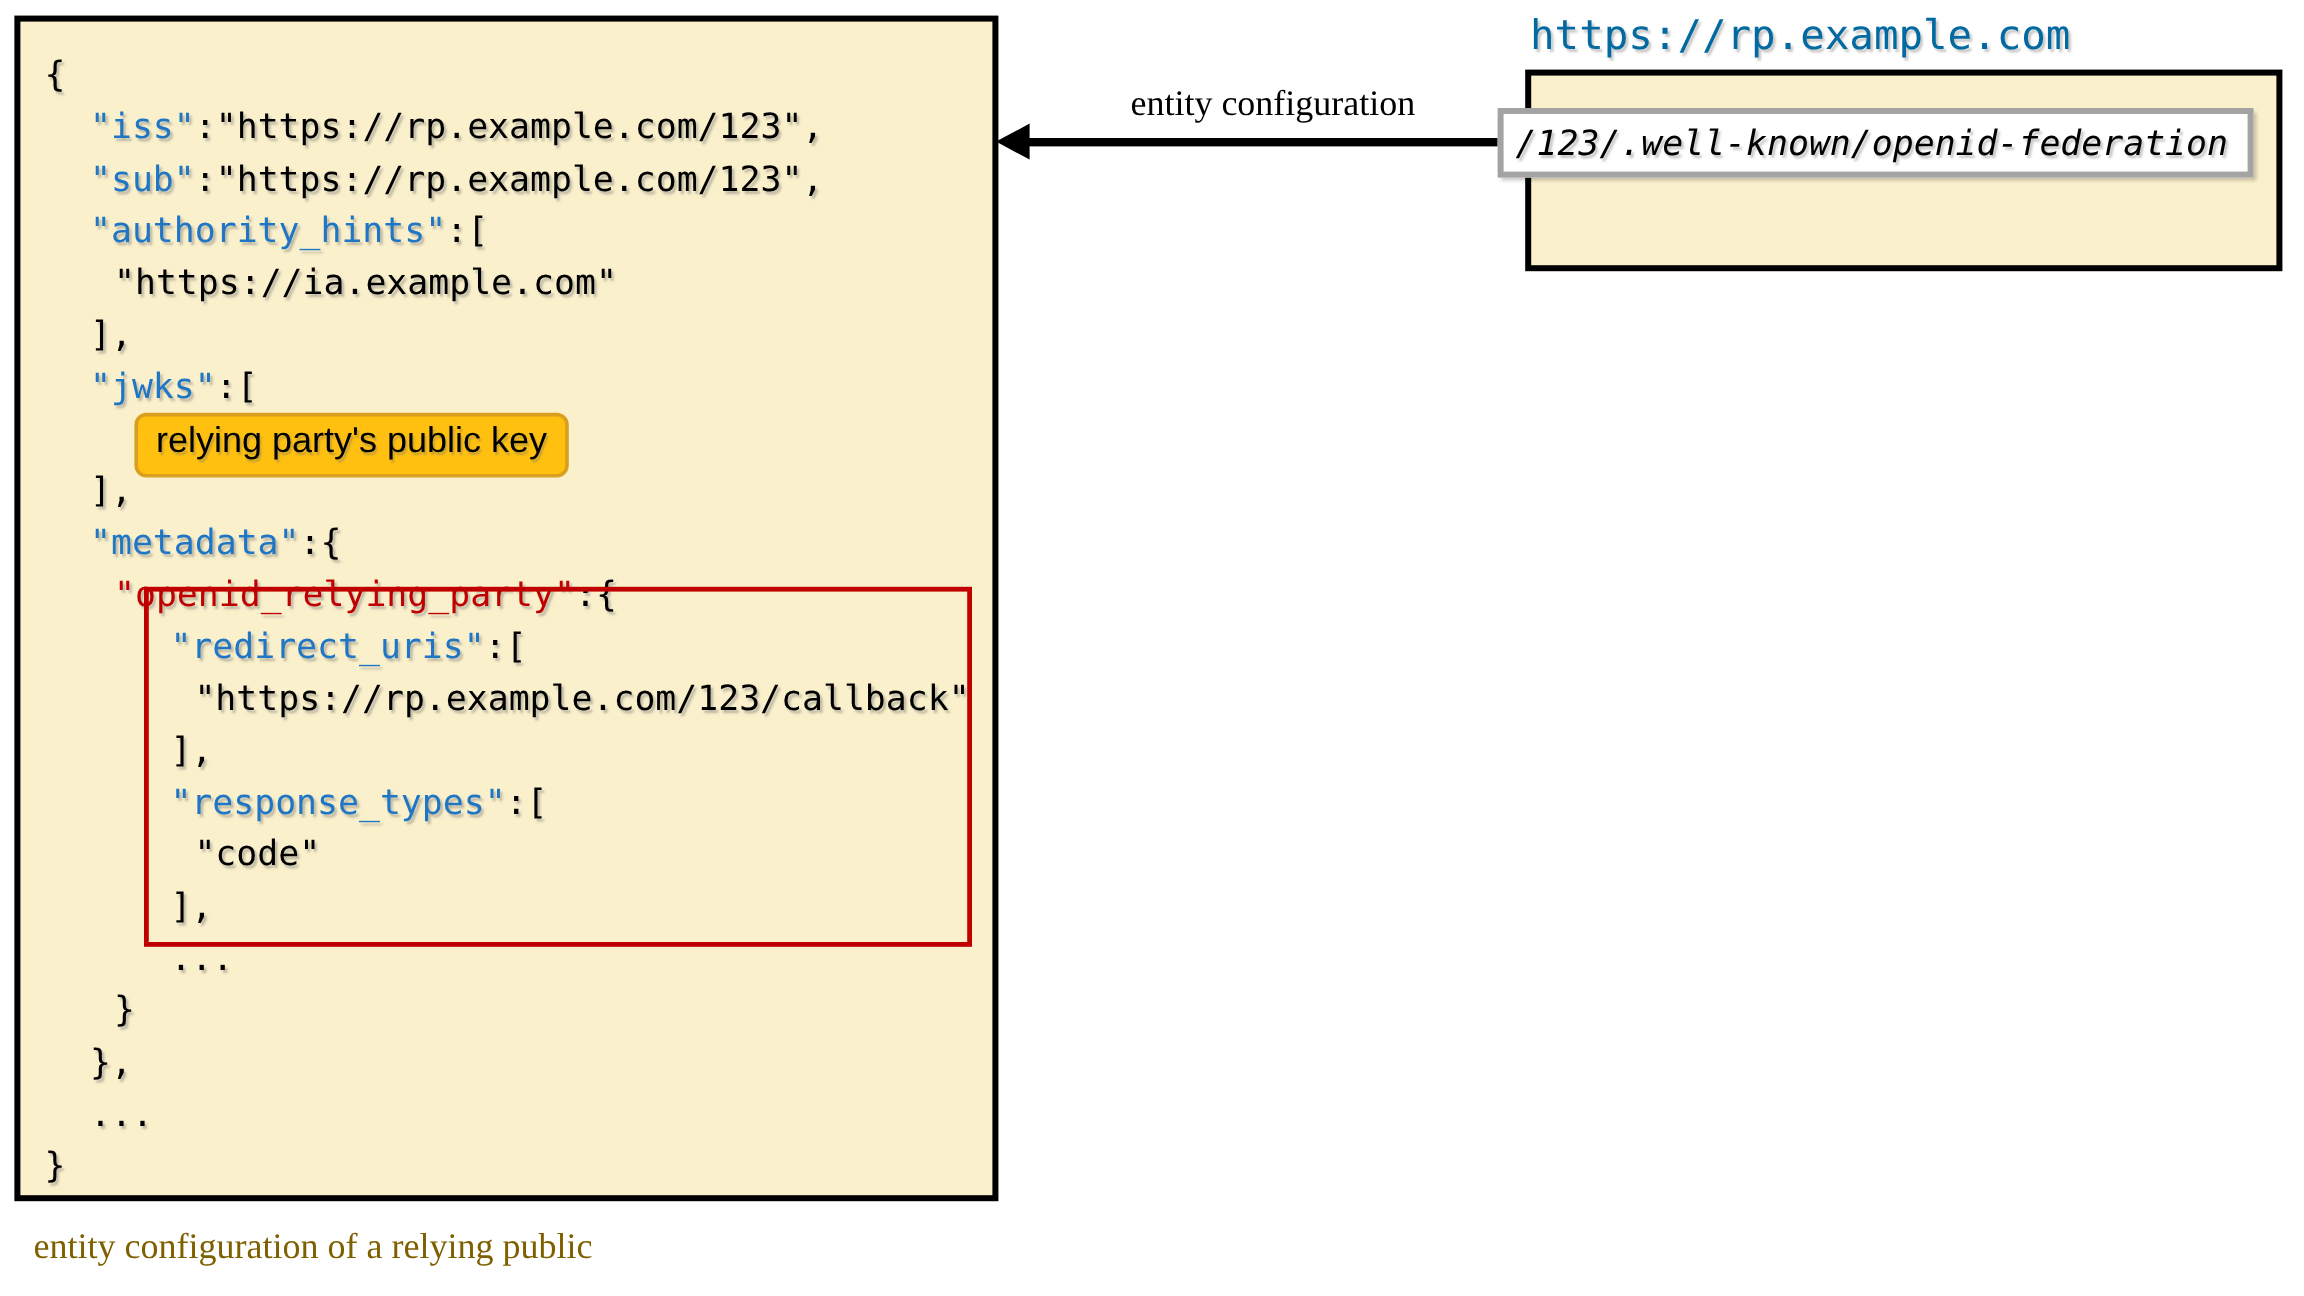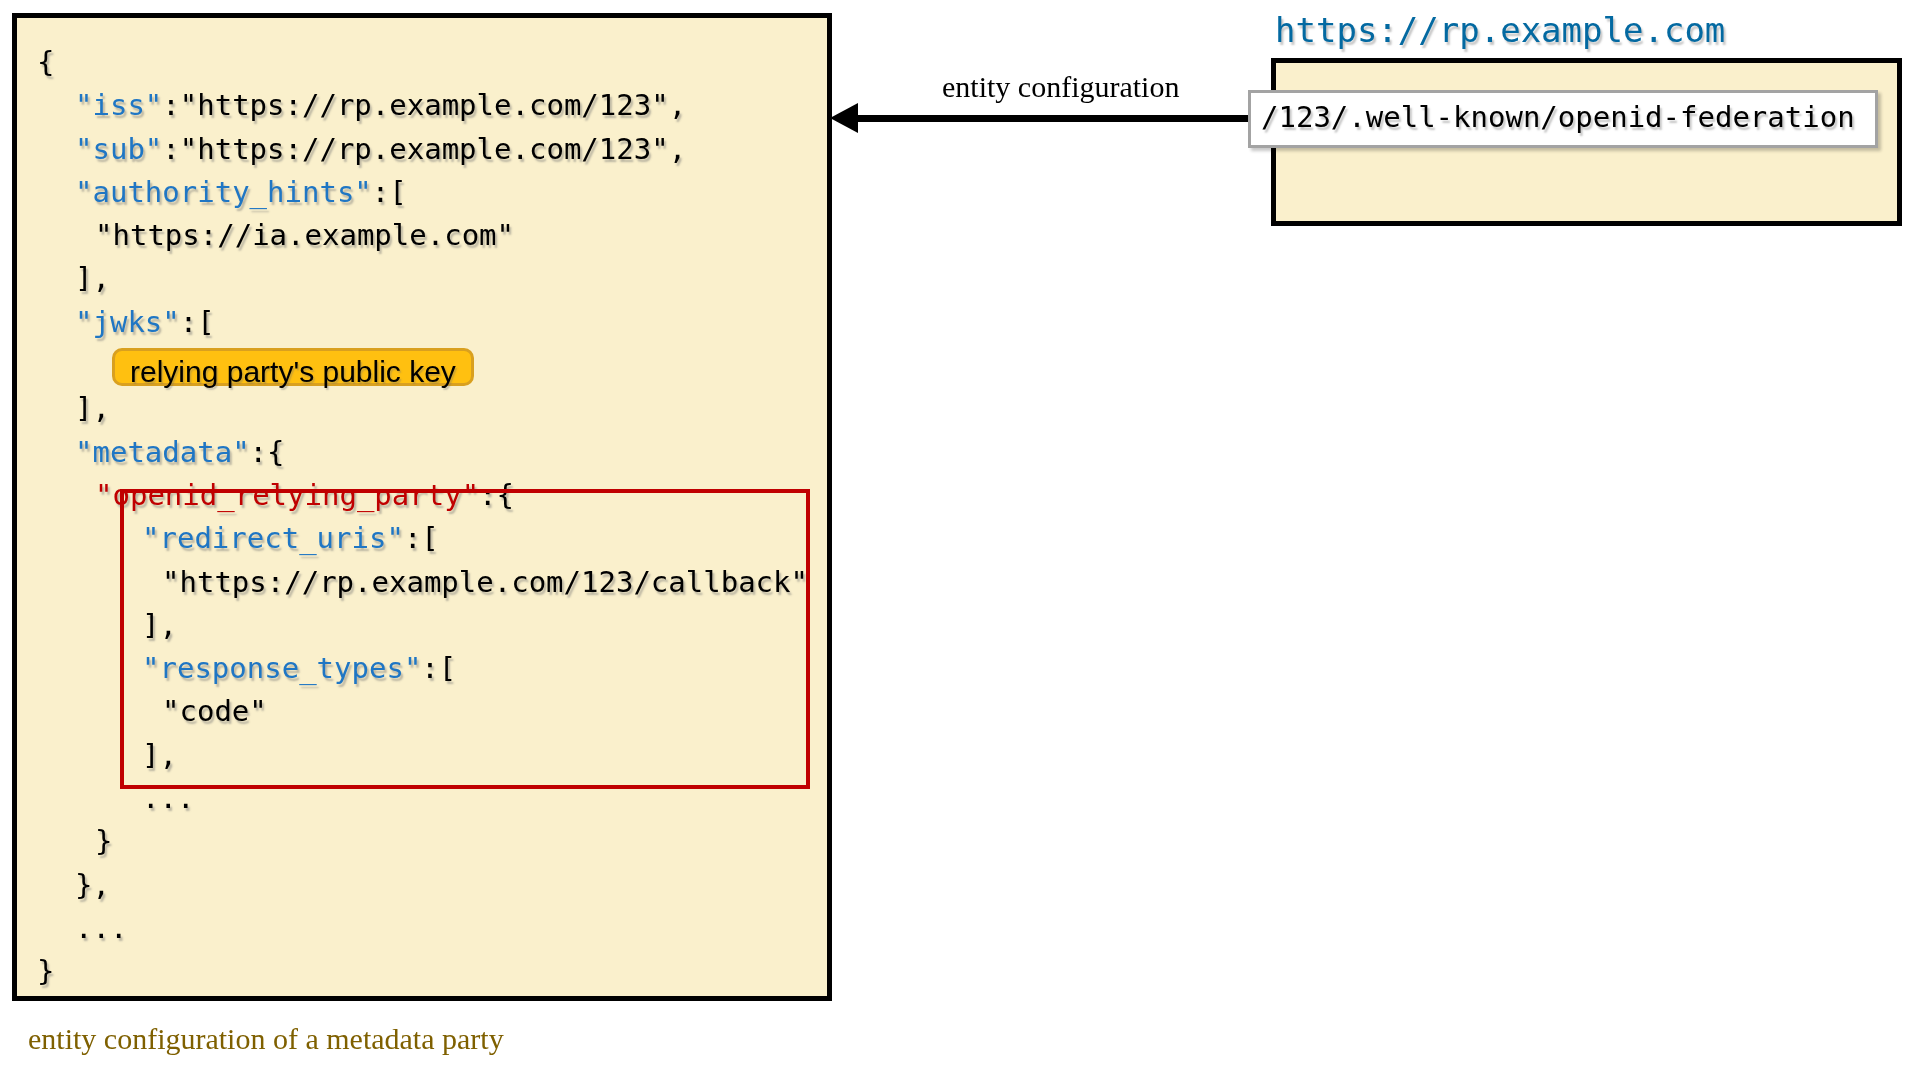--- a/index.html
+++ b/index.html
@@ -19,21 +19,21 @@
   
   #entity-box{left:12px;top:13px;width:820px;height:988px;background:var(--cream);
     border:5px solid #000;}
   #code{position:absolute;left:17px;top:18px;width:815px;padding-top:5px;
     font-size:29px;color:var(--ink);}
   .code-line{height:43.3px;line-height:43.3px;white-space:pre;
     text-shadow:2px 2.5px 2px rgba(110,110,110,.45);}
   .tk-k{color:var(--blue);}
   .tk-r{color:var(--red);}
   .tk-p{color:var(--ink);}
-  .badge{display:inline-block;height:38px;line-height:42px;padding:0 15px;
+  .badge{display:inline-block;height:54px;line-height:42px;padding:0 15px;
     background:var(--badge-fill);border:3px solid var(--badge-border);border-radius:10px;
     font-family:"Liberation Sans",sans-serif;font-size:30px;color:#000;vertical-align:middle;
     text-shadow:1.5px 2px 1.5px rgba(110,110,110,.35);}
 
   
   #metadata-red-box{left:120px;top:489px;width:690px;height:300px;
     border:4px solid var(--red);background:transparent;}
 
   
   #caption{left:28px;top:1022px;font-family:"Liberation Serif",serif;font-size:30px;
@@ -46,21 +46,21 @@
     border-right:28px solid #000;}
   #arrow-label{left:942px;top:70px;width:310px;text-align:left;
     font-family:"Liberation Serif",serif;font-size:30px;color:#000;}
 
   
   #rp-domain{left:1275px;top:10px;font-size:34px;color:#0369a1;
     text-shadow:2px 2.5px 2px rgba(110,110,110,.4);}
   #rp-box{left:1271px;top:58px;width:631px;height:168px;background:var(--cream);
     border:5px solid #000;}
   #wellknown-box{left:1248px;top:90px;width:630px;height:58px;background:#fff;
-    border:3px solid #a3a3a3;box-shadow:3px 3px 3px rgba(0,0,0,.22);}
+    border:5px solid #a3a3a3;box-shadow:3px 3px 3px rgba(0,0,0,.22);font-style:italic;}
   #wellknown-path{display:block;padding-left:10px;line-height:48px;font-size:29px;color:#000;
     white-space:pre;text-shadow:2px 2.5px 2px rgba(110,110,110,.4);}
 </style>
 </head>
 <body>
 
 <div class="abs" id="entity-box">
   <div id="code">
       <div class="code-line" style="padding-left: 3px;"><span class="tk-p">{</span></div>
       <div class="code-line" style="padding-left: 41px;"><span class="tk-k">"iss"</span><span class="tk-p">:"https://rp.example.com/123",</span></div>
@@ -82,21 +82,21 @@
       <div class="code-line" style="padding-left: 108px;"><span class="tk-p">...</span></div>
       <div class="code-line" style="padding-left: 61px;"><span class="tk-p">}</span></div>
       <div class="code-line" style="padding-left: 41px;"><span class="tk-p">},</span></div>
       <div class="code-line" style="padding-left: 41px;"><span class="tk-p">...</span></div>
       <div class="code-line" style="padding-left: 3px;"><span class="tk-p">}</span></div>
     </div>
 </div>
 
 <div class="abs" id="metadata-red-box"></div>
 
-<div class="abs" id="caption">entity configuration of a metadata party</div>
+<div class="abs" id="caption">entity configuration of a relying public</div>
 
 <div class="abs" id="arrow-shaft"></div>
 <div class="abs" id="arrow-head"></div>
 <div class="abs" id="arrow-label">entity configuration</div>
 
 <div class="abs" id="rp-domain">https://rp.example.com</div>
 <div class="abs" id="rp-box"></div>
 <div class="abs" id="wellknown-box">
   <span id="wellknown-path">/123/.well-known/openid-federation</span>
 </div>

